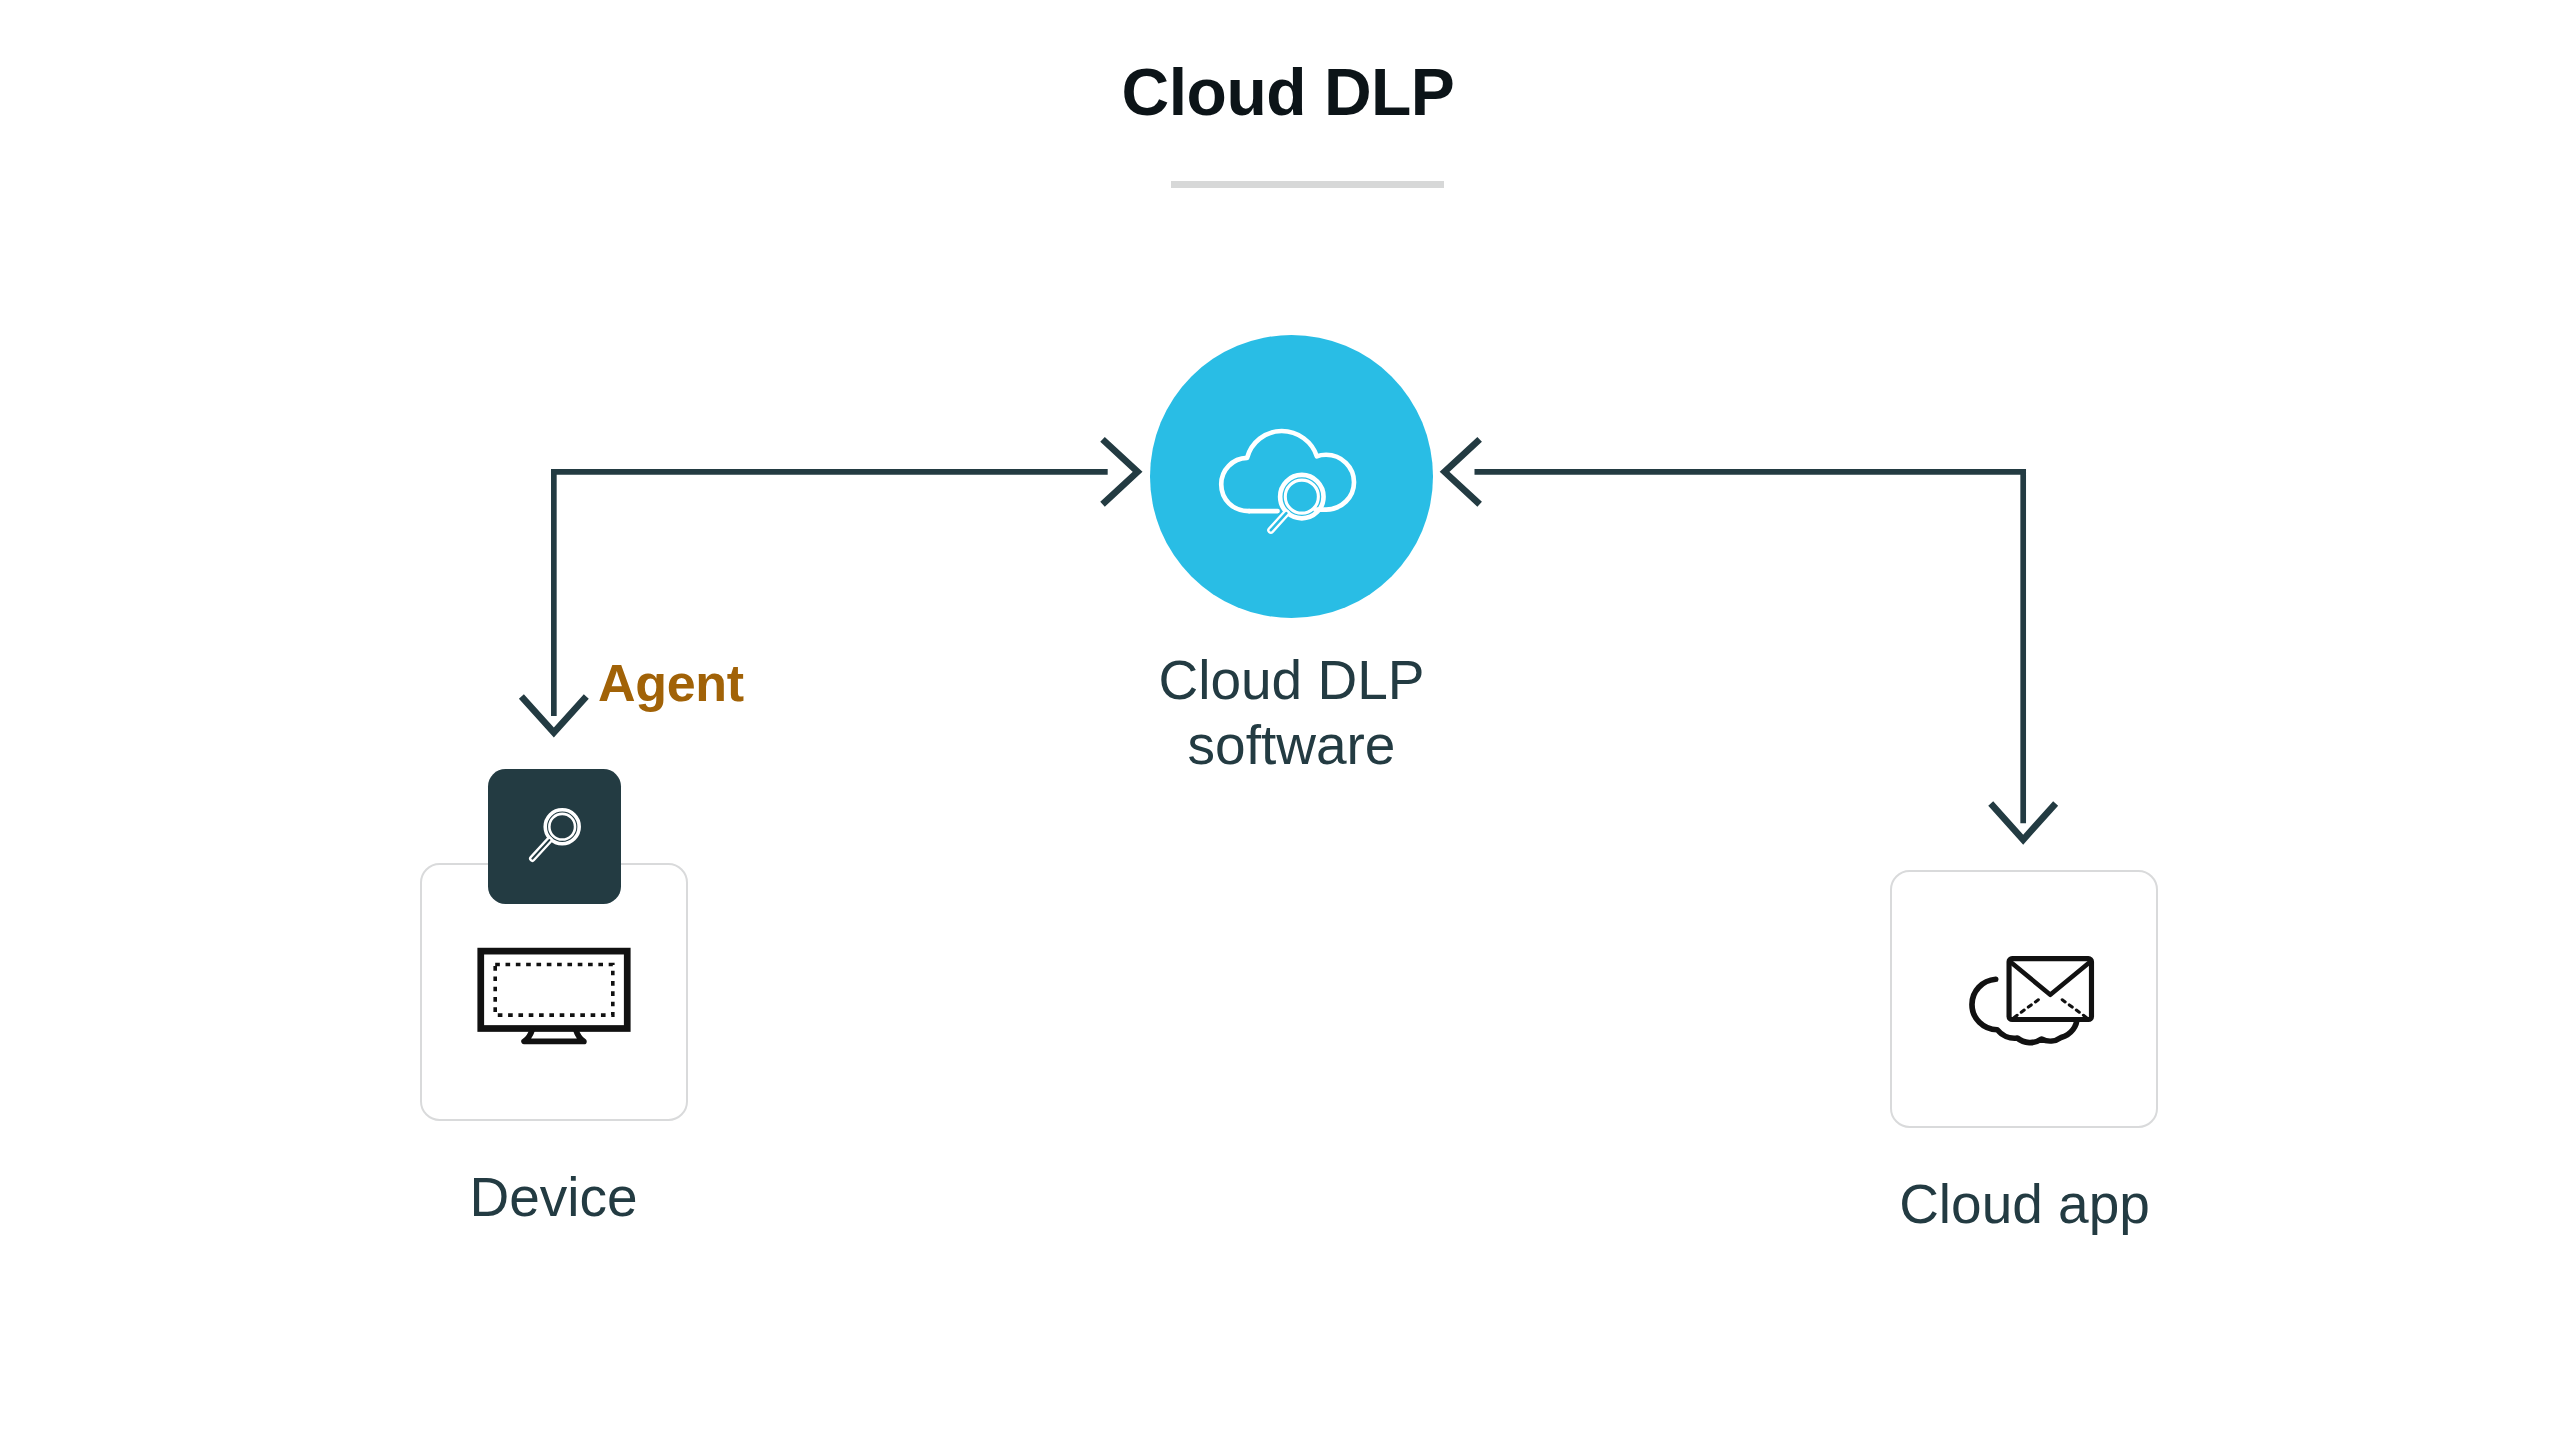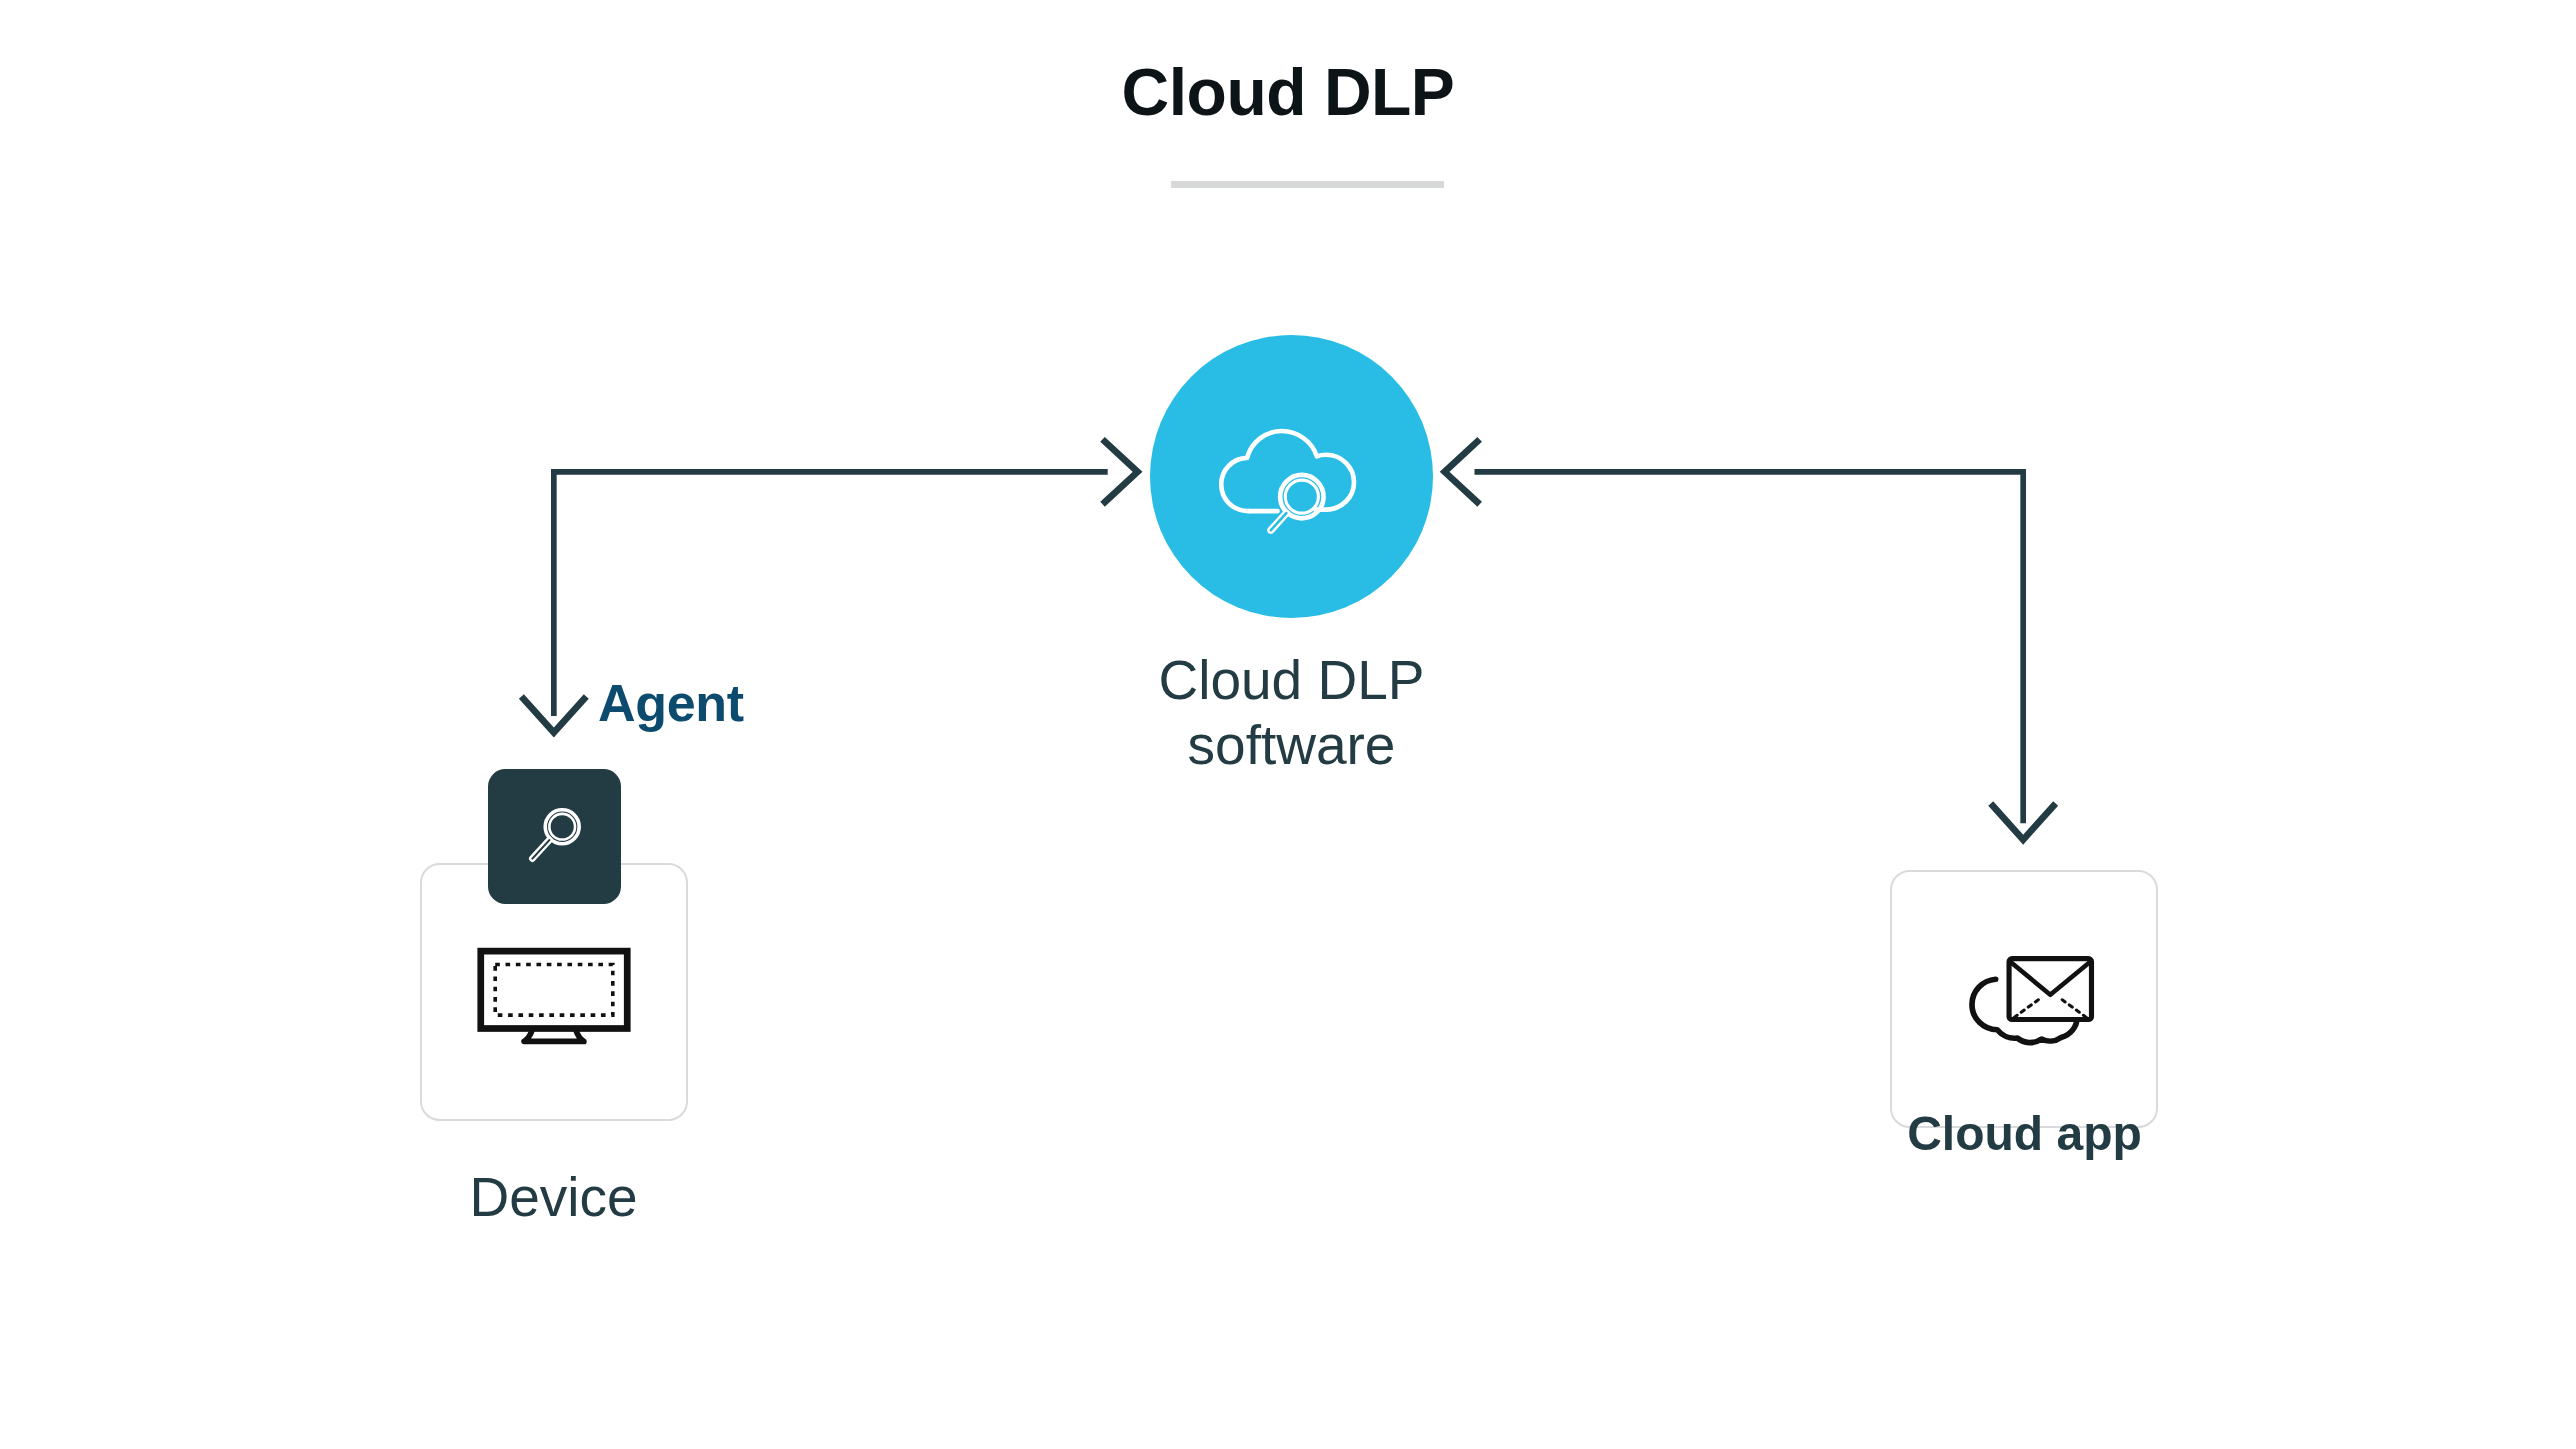--- a/index.html
+++ b/index.html
@@ -79,34 +79,32 @@
     font-size: 55px;
   }
   #device-label {
     left: 296px;
     top: 1165px;
     width: 515px;
     font-size: 55px;
   }
   #cloudapp-label {
     left: 1767px;
-    top: 1106px;
+    top: 1172px;
     width: 515px;
-    font-size: 48px;
-    font-weight: bold;
+    font-size: 55px;
   }
   #agent-label {
     position: absolute;
     left: 598px;
     top: 653px;
     font-size: 52px;
     font-weight: bold;
-    color: #0c4a6e;
+    color: #a16207;
     letter-spacing: -0.3px;
-    margin-top: 20px;
   }
 
   
   .node-card {
     position: absolute;
     border: 2.1px solid #d9dadb;
     border-radius: 19.6px;
     background: #ffffff;
     box-sizing: border-box;
   }

